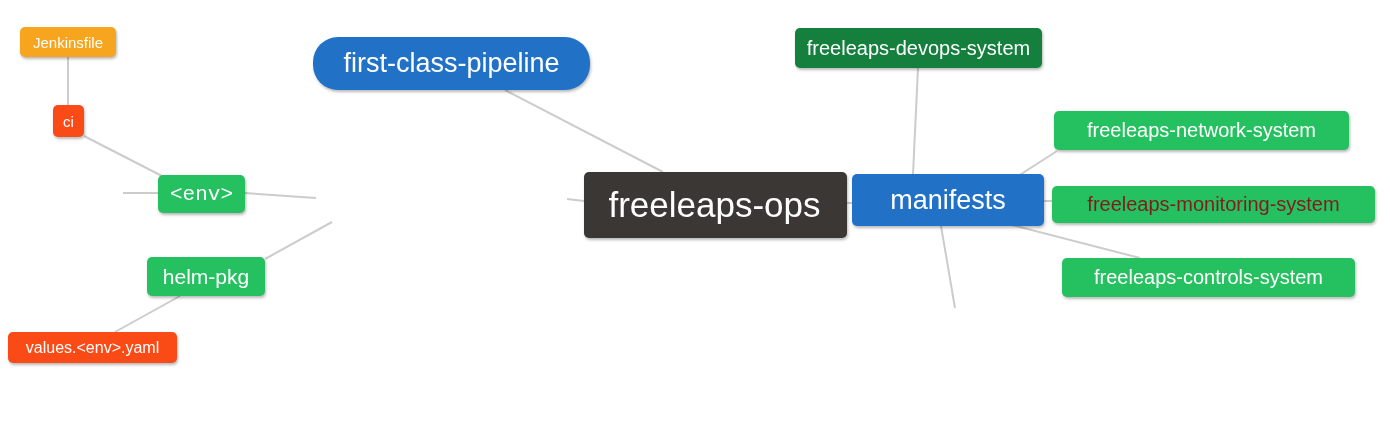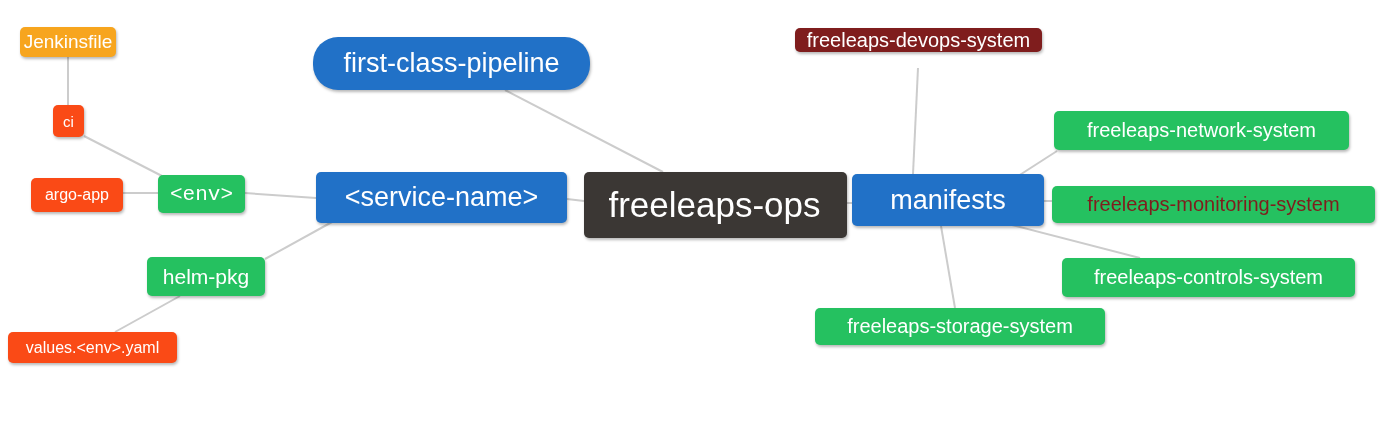--- a/index.html
+++ b/index.html
@@ -52,28 +52,25 @@
       <line x1="505" y1="90" x2="663" y2="172" stroke="#cccccc" stroke-width="2"></line>
       <line x1="567" y1="199" x2="584" y2="201" stroke="#cccccc" stroke-width="2"></line>
       <line x1="847" y1="203" x2="852" y2="203" stroke="#cccccc" stroke-width="2"></line>
       <line x1="913" y1="174" x2="918" y2="68" stroke="#cccccc" stroke-width="2"></line>
       <line x1="1012" y1="180" x2="1057" y2="151" stroke="#cccccc" stroke-width="2"></line>
       <line x1="1010" y1="201" x2="1052" y2="201" stroke="#cccccc" stroke-width="2"></line>
       <line x1="1012" y1="225" x2="1140" y2="258" stroke="#cccccc" stroke-width="2"></line>
       <line x1="941" y1="226" x2="955" y2="308" stroke="#cccccc" stroke-width="2"></line>
     </svg>
 
-  <div class="node" style="left: 20px; top: 27px; width: 96px; height: 30px; font-size: 19px; background: rgb(247, 165, 30); color: rgb(255, 255, 255);">Jenkinsfile</div>
+  <div class="node" style="left: 20px; top: 27px; width: 96px; height: 30px; font-size: 15px; background: rgb(247, 165, 30); color: rgb(255, 255, 255);">Jenkinsfile</div>
   <div class="node" style="left: 53px; top: 105px; width: 31px; height: 32px; font-size: 15px; background: rgb(250, 74, 22); color: rgb(255, 255, 255);">ci</div>
-  <div class="node" style="left: 31px; top: 178px; width: 92px; height: 34px; font-size: 16px; background: rgb(250, 74, 22); color: rgb(255, 255, 255);">argo-app</div>
   <div class="node" style="left: 158px; top: 175px; width: 87px; height: 38px; font-size: 21px; background: rgb(37, 193, 96); color: rgb(255, 255, 255); font-family: Liberation Mono, monospace;">&lt;env&gt;</div>
   <div class="node" style="left: 147px; top: 257px; width: 118px; height: 39px; font-size: 21px; background: rgb(37, 193, 96); color: rgb(255, 255, 255);">helm-pkg</div>
   <div class="node" style="left: 8px; top: 332px; width: 169px; height: 31px; font-size: 16px; background: rgb(250, 74, 22); color: rgb(255, 255, 255);">values.&lt;env&gt;.yaml</div>
   <div class="node" style="left: 313px; top: 37px; width: 277px; height: 53px; font-size: 27px; background: rgb(33, 113, 199); color: rgb(255, 255, 255); border-radius: 25px;">first-class-pipeline</div>
-  <div class="node" style="left: 316px; top: 172px; width: 251px; height: 51px; font-size: 27px; background: rgb(33, 113, 199); color: rgb(255, 255, 255);">&lt;service-name&gt;</div>
   <div class="node" style="left: 584px; top: 172px; width: 263px; height: 66px; font-size: 35px; background: rgb(59, 55, 52); color: rgb(255, 255, 255); padding-left: 8px;">freeleaps-ops</div>
   <div class="node" style="left: 852px; top: 174px; width: 192px; height: 52px; font-size: 27px; background: rgb(33, 113, 199); color: rgb(255, 255, 255);">manifests</div>
-  <div class="node" style="left: 795px; top: 28px; width: 247px; height: 24px; font-size: 20px; background: #7f1d1d; color: rgb(255, 255, 255); text-align: right;">freeleaps-devops-system</div>
+  <div class="node" style="left: 795px; top: 28px; width: 247px; height: 40px; font-size: 20px; background: #15803d; color: rgb(255, 255, 255); text-align: right;">freeleaps-devops-system</div>
   <div class="node" style="left: 1054px; top: 111px; width: 295px; height: 39px; font-size: 20px; background: rgb(37, 193, 96); color: rgb(255, 255, 255);">freeleaps-network-system</div>
   <div class="node" style="left: 1052px; top: 186px; width: 323px; height: 37px; font-size: 20px; background: rgb(37, 193, 96); color: #7f1d1d;">freeleaps-monitoring-system</div>
   <div class="node" style="left: 1062px; top: 258px; width: 293px; height: 39px; font-size: 20px; background: rgb(37, 193, 96); color: rgb(255, 255, 255);">freeleaps-controls-system</div>
-  <div class="node" style="left: 815px; top: 308px; width: 290px; height: 37px; font-size: 20px; background: rgb(37, 193, 96); color: rgb(255, 255, 255);">freeleaps-storage-system</div>
 </div>
 
 </body></html>

